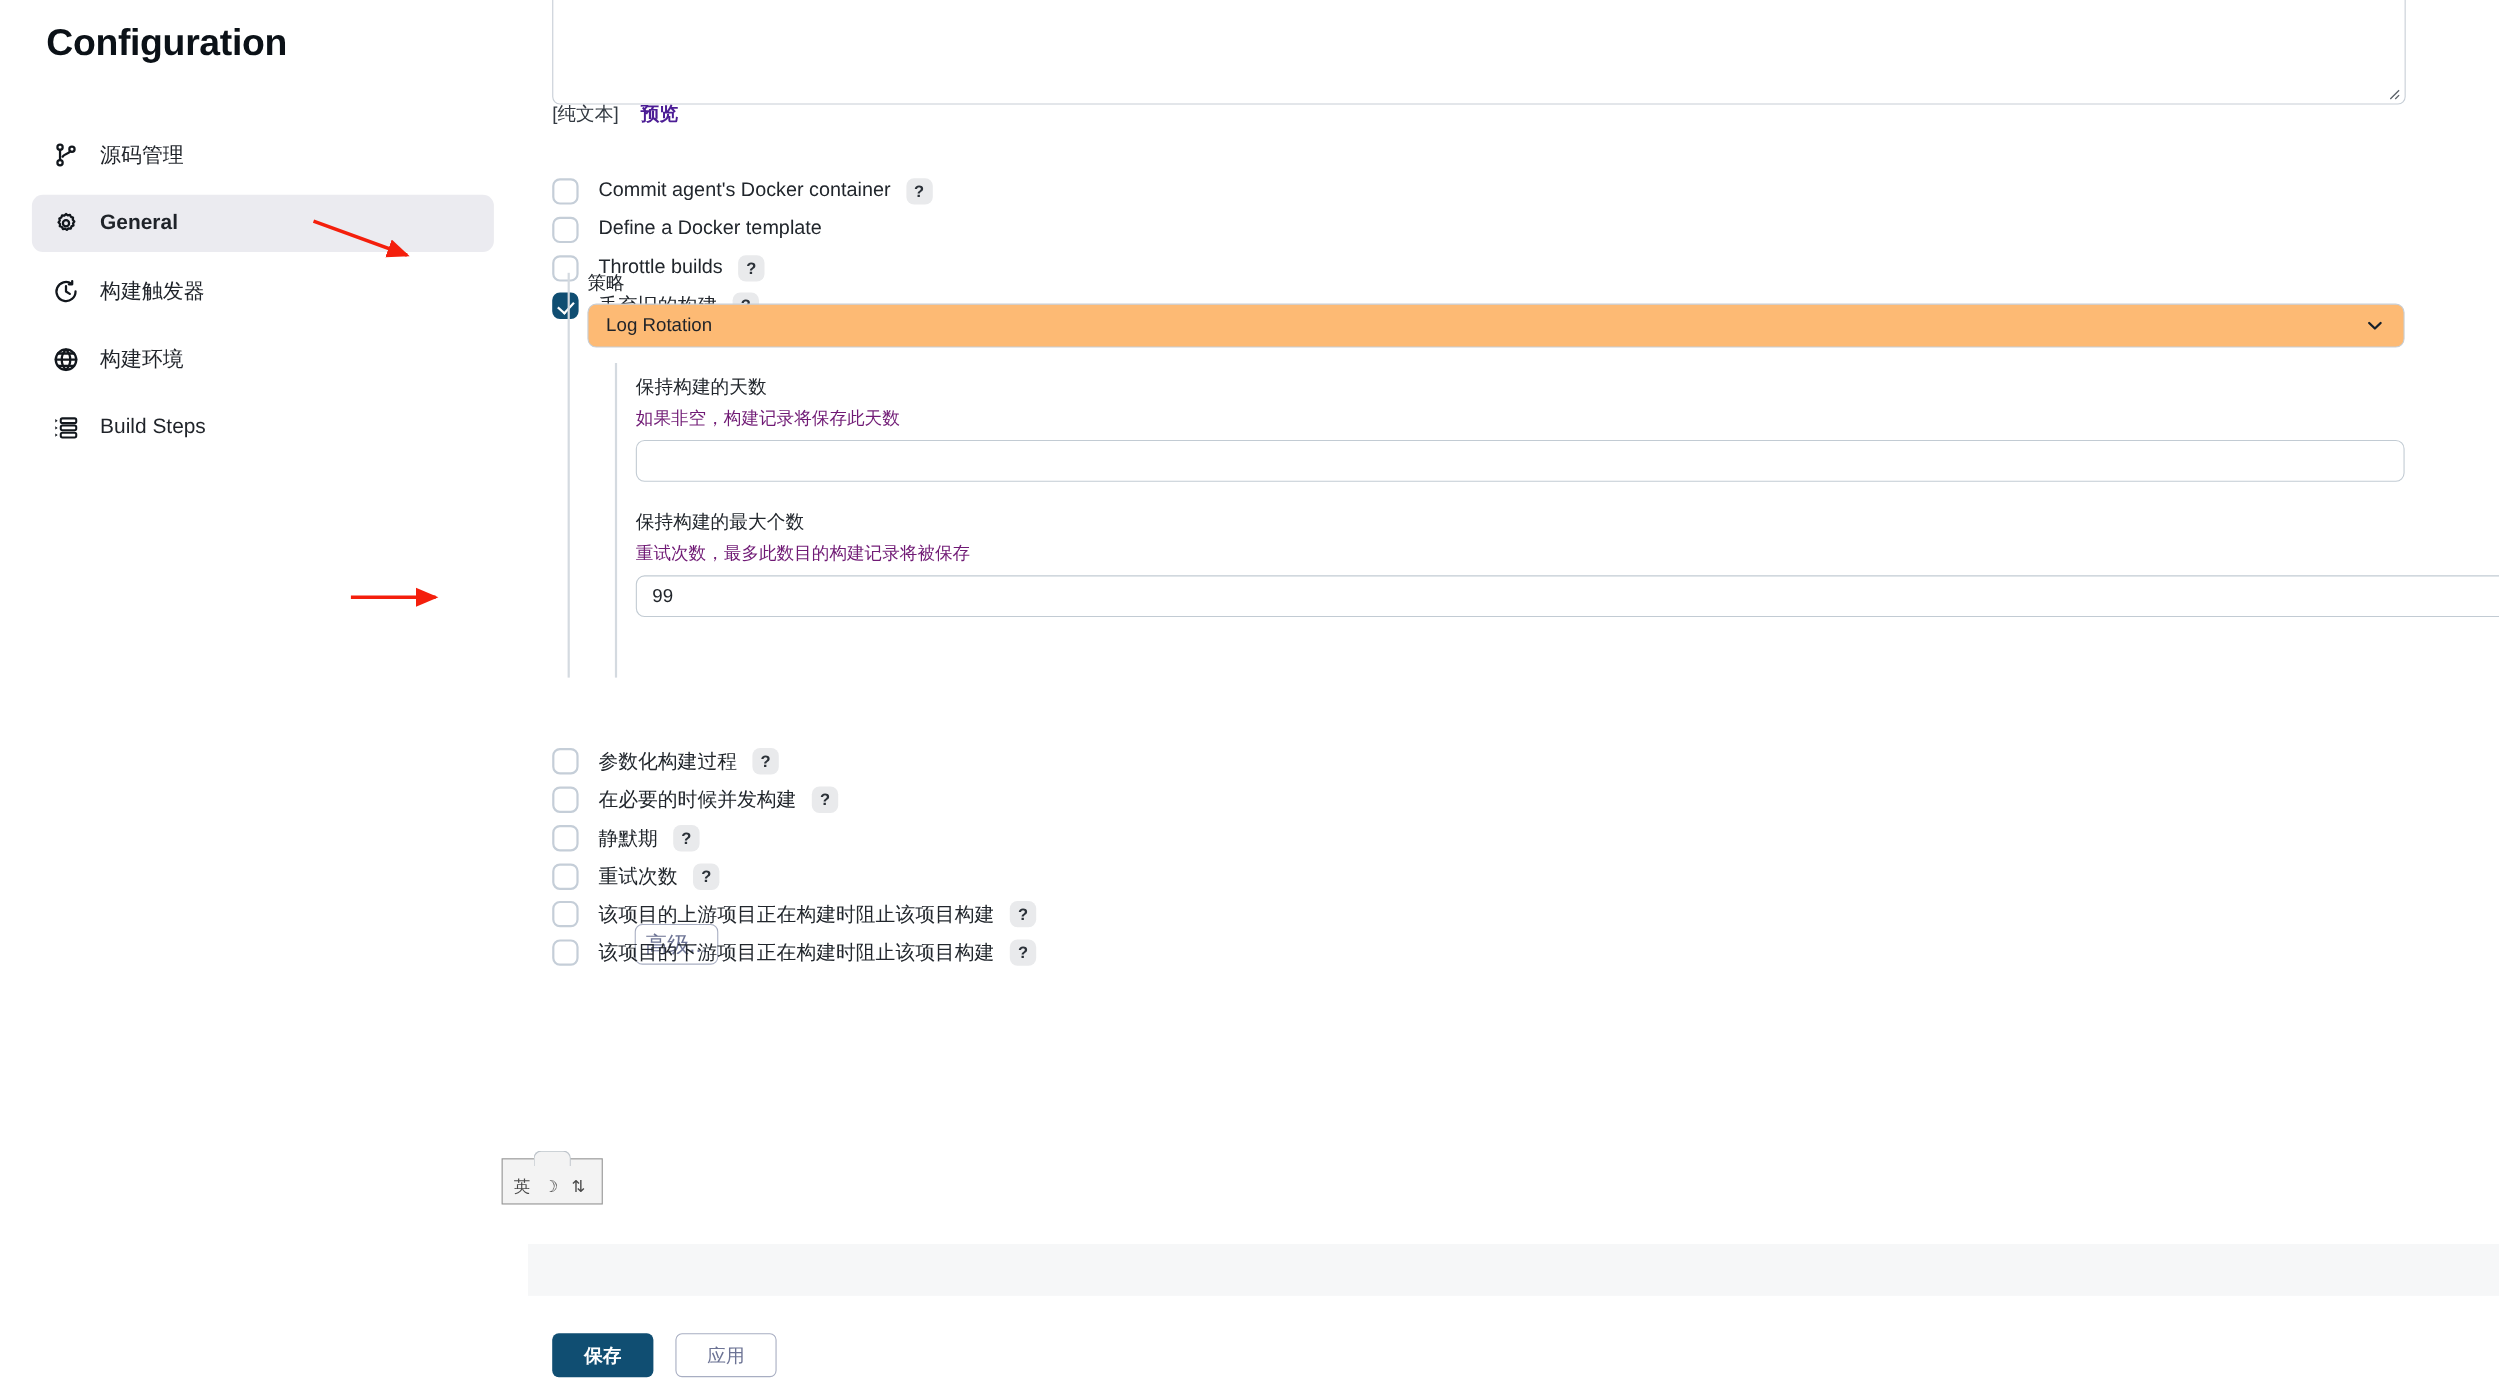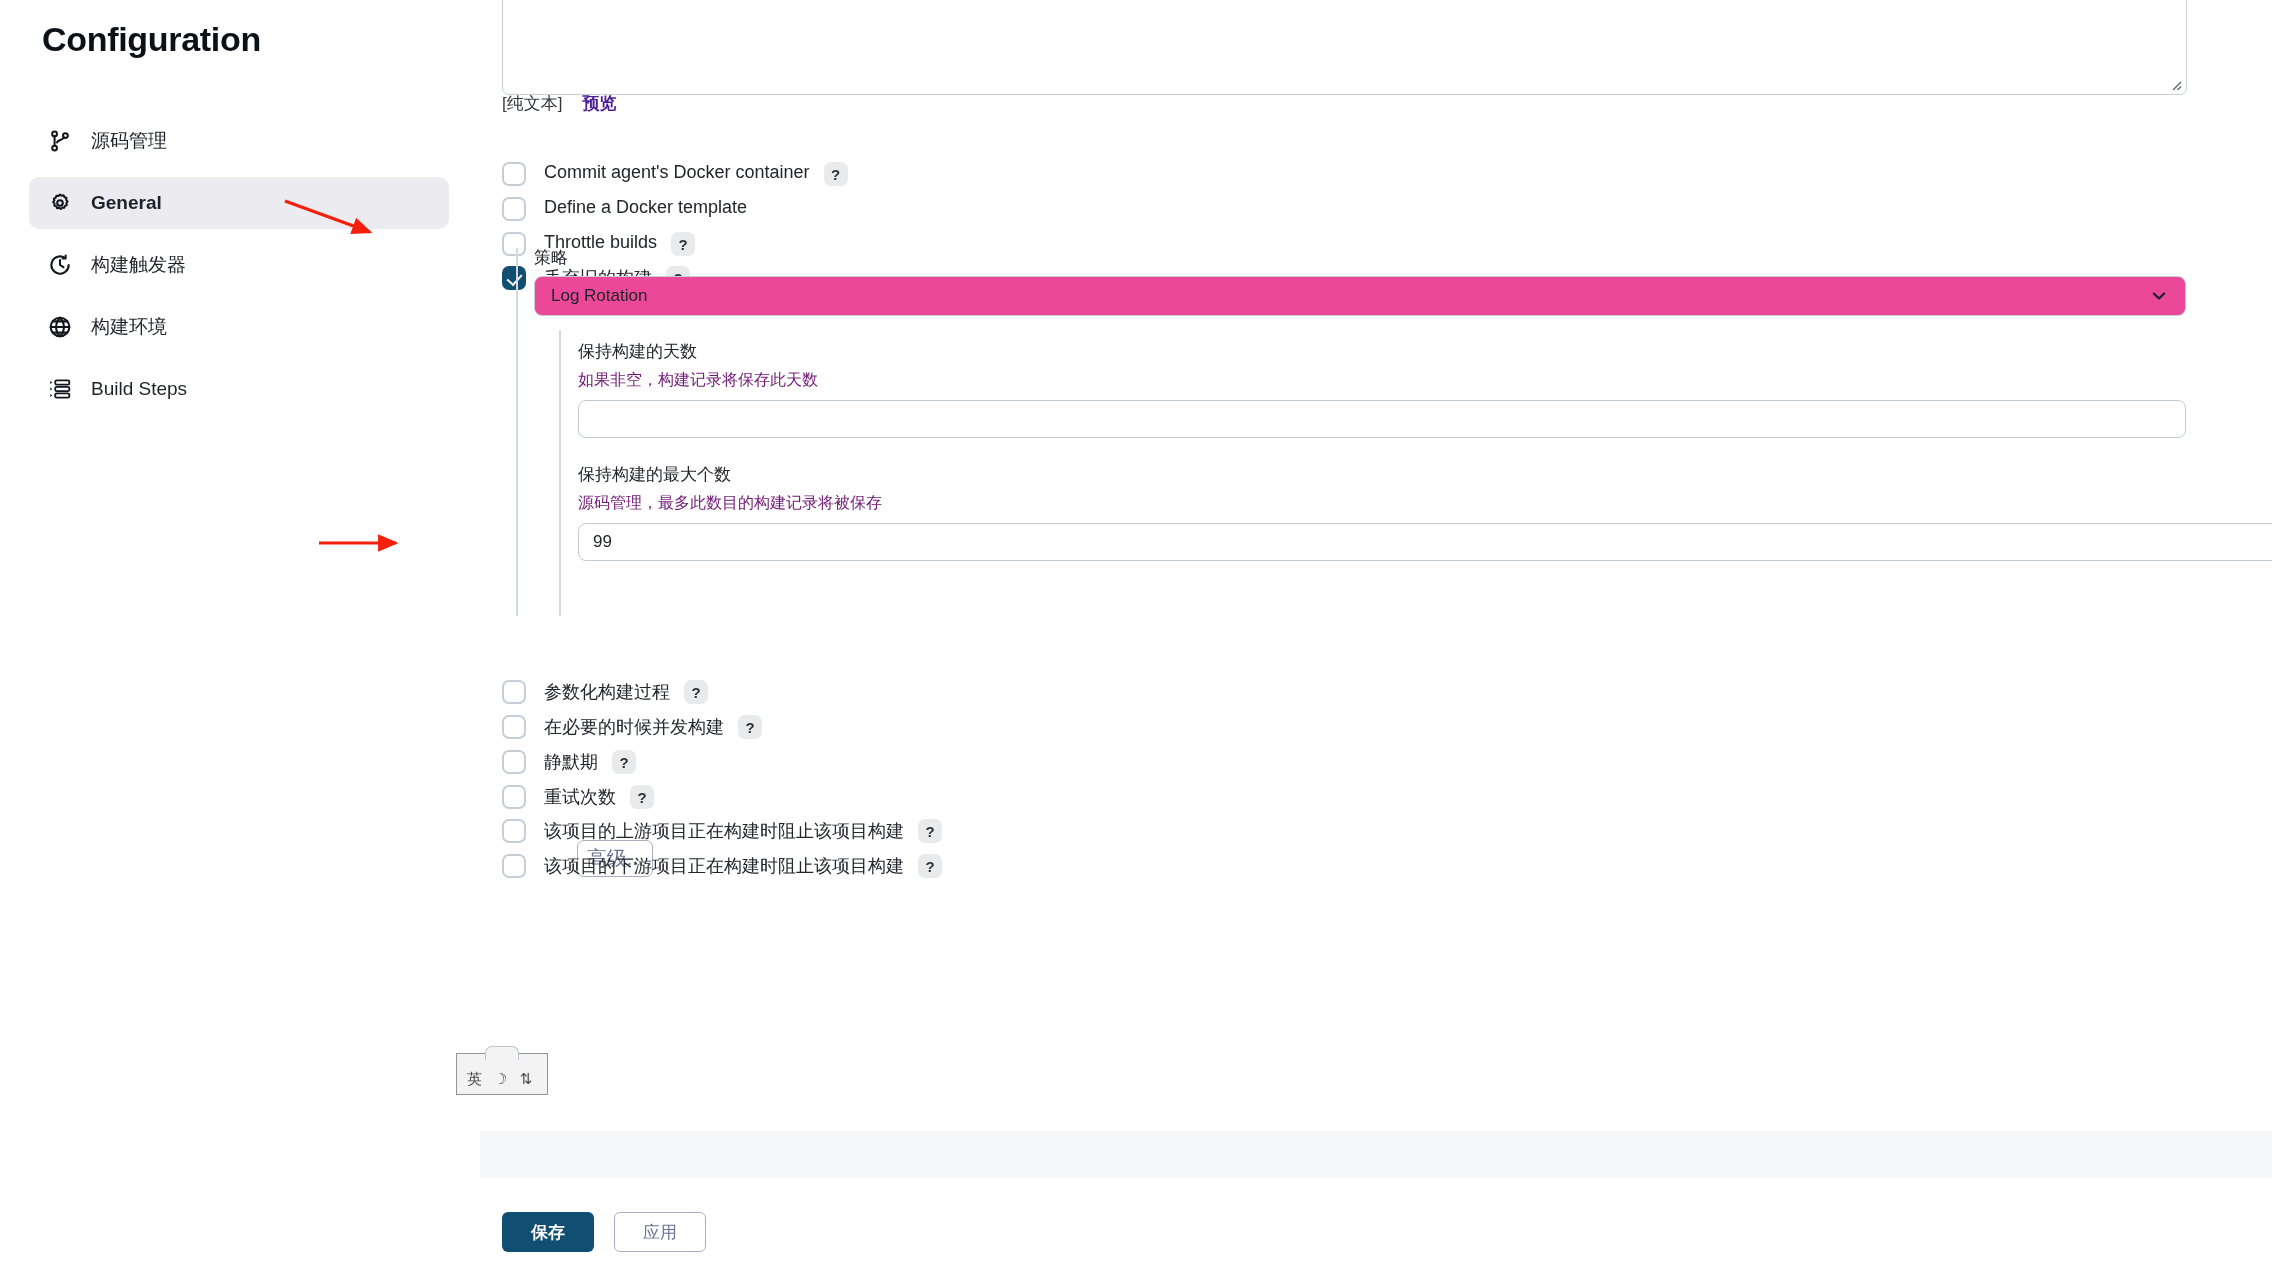--- a/index.html
+++ b/index.html
@@ -72,21 +72,21 @@
 
   
   .guide-outer { position: absolute; left: 36px; top: 248px; width: 2px; height: 368px; background: #d4dae0; }
   .guide-inner { position: absolute; left: 79px; top: 330px; width: 2px; height: 286px; background: #d4dae0; }
 
   .field-label { position: absolute; font-size: 17px; color: #22272d; white-space: nowrap; }
   .field-help  { position: absolute; font-size: 16px; color: #701a75; white-space: nowrap; }
 
   .select-box {
     position: absolute; left: 54px; top: 276px; width: 1652px; height: 40px;
-    border: 1px solid #c7ced6; border-radius: 8px; background:#ec4899;
+    border: 1px solid #c7ced6; border-radius: 8px; background:#fdba74;
     display:flex; align-items:center; padding: 0 16px;
     font-size: 17px; color: #1f2329; cursor: pointer;
   }
   .chev { position: absolute; right: 16px; top: 50%; transform: translateY(-50%); }
   .chev svg { display:block; }
 
   .text-input {
     position: absolute; border: 1px solid #c2cbd3; border-radius: 8px; background: #fff;
     height: 38px; display: flex; align-items: center; padding: 0 14px;
     font-size: 17px; color: #1f2329; cursor: text;
@@ -256,21 +256,21 @@
           <path d="M4.8 7.6L10 12.6l5.2-5"></path>
         </svg>
       </span>
     </div>
 
     <div class="field-label" style="left:98px; top:340px;">保持构建的天数</div>
     <div class="field-help" style="left:98px; top:370px;">如果非空，构建记录将保存此天数</div>
     <div class="text-input" style="left:98px; top:400px; width:1608px;"></div>
 
     <div class="field-label" style="left:98px; top:463px;">保持构建的最大个数</div>
-    <div class="field-help" style="left:98px; top:493px;">源码管理，最多此数目的构建记录将被保存</div>
+    <div class="field-help" style="left:98px; top:493px;">重试次数，最多此数目的构建记录将被保存</div>
     <div class="text-input" style="left:98px; top:523px; width:1780px;">99</div>
 
     <div class="btn-advanced">高级...</div>
 
     <div class="cb-row" style="left:22px; top:680px;">
       <span class="cb"></span>
       <span class="cb-label">参数化构建过程</span>
       <span class="help">?</span>
     </div>
 

